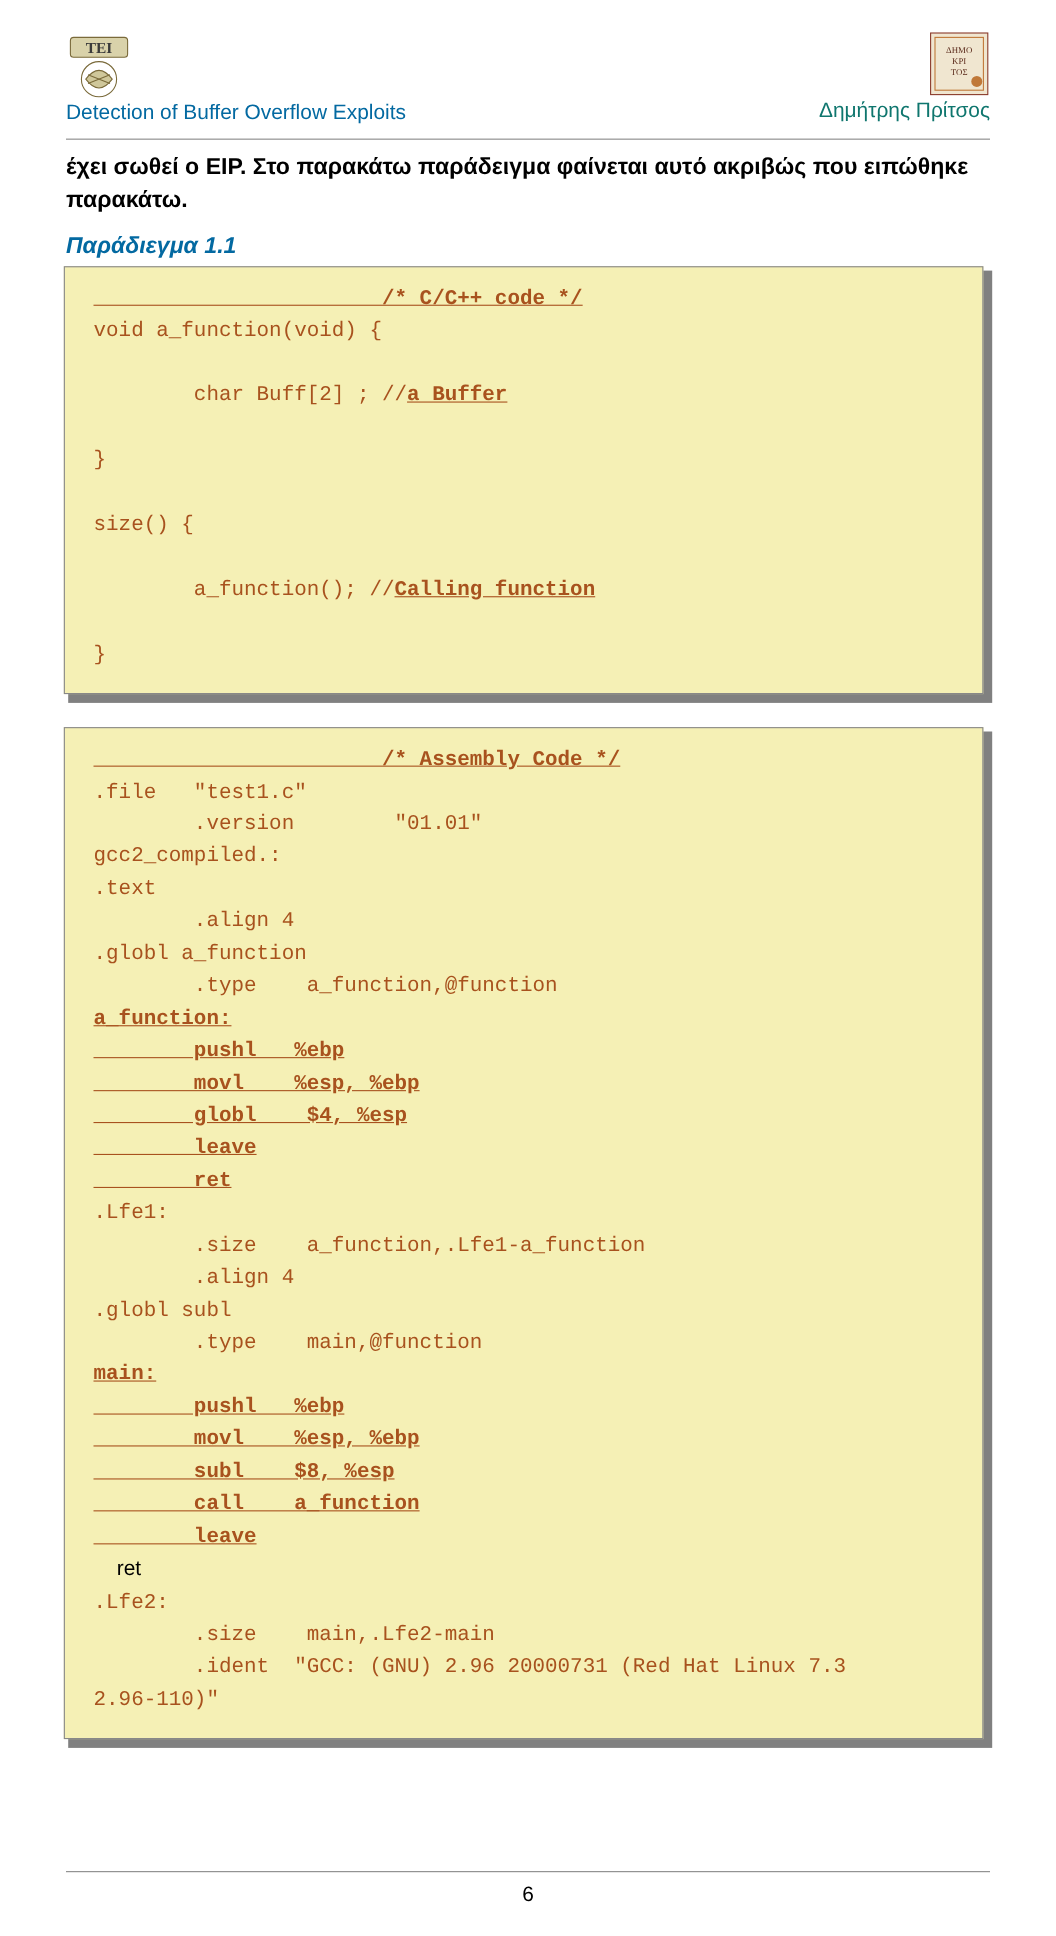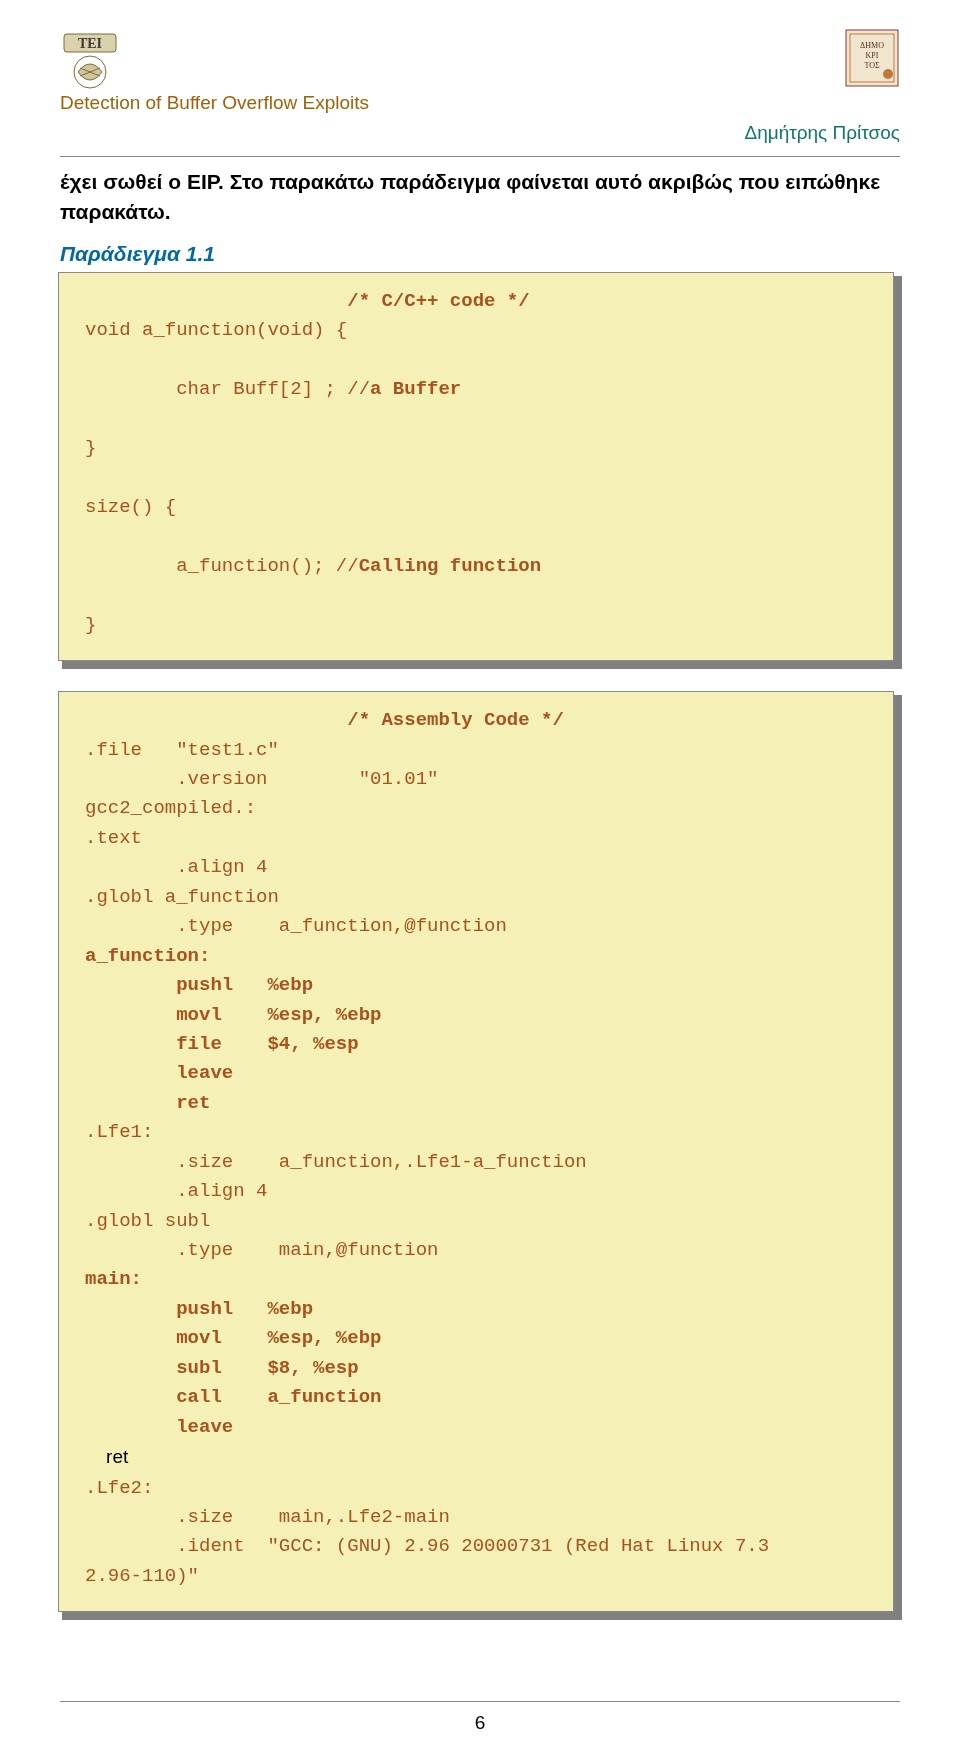--- a/index.html
+++ b/index.html
@@ -27,28 +27,27 @@
     height: 62px;
     position: relative;
   }
   .logo-box-right {
     width: 56px;
     height: 60px;
     position: relative;
   }
   .header-left-text {
     font-size: 19px;
-    color: #a16207;
+    color: #0369a1;
     margin-top: 2px;
   }
   .header-right {
     display: flex;
     flex-direction: column;
     align-items: flex-end;
-    gap: 32px;
   }
   .header-right-text {
     font-size: 19px;
     color: #0f766e;
     margin-top: 2px;
   }
   .divider-top {
     border: none;
     border-top: 1px solid #888;
     margin: 4px 60px 0 60px;
@@ -80,21 +79,21 @@
     padding: 14px 26px 20px 26px;
     font-family: "Courier New", Courier, monospace;
     font-size: 19px;
     color: #a8521e;
     line-height: 1.55;
     white-space: pre;
     position: relative;
     top: -4px;
     left: -4px;
   }
-  .code-block b { font-weight: bold; }
+  .code-block b { font-weight: bold; text-decoration: underline; }
   .black-ret {
     color: #000;
     font-family: Arial, sans-serif;
   }
   .footer {
     position: absolute;
     bottom: 26px;
     left: 0; right: 0;
     text-align: center;
     font-size: 19px;
@@ -170,21 +169,21 @@
 <span>.file   "test1.c"</span>
 <span>        .version        "01.01"</span>
 <span>gcc2_compiled.:</span>
 <span>.text</span>
 <span>        .align 4</span>
 <span>.globl a_function</span>
 <span>        .type    a_function,@function</span>
 <b>a_function:</b>
 <b>        pushl   %ebp</b>
 <b>        movl    %esp, %ebp</b>
-<b>        file    $4, %esp</b>
+<b>        globl    $4, %esp</b>
 <b>        leave</b>
 <b>        ret</b>
 <span>.Lfe1:</span>
 <span>        .size    a_function,.Lfe1-a_function</span>
 <span>        .align 4</span>
 <span>.globl subl</span>
 <span>        .type    main,@function</span>
 <b>main:</b>
 <b>        pushl   %ebp</b>
 <b>        movl    %esp, %ebp</b>

